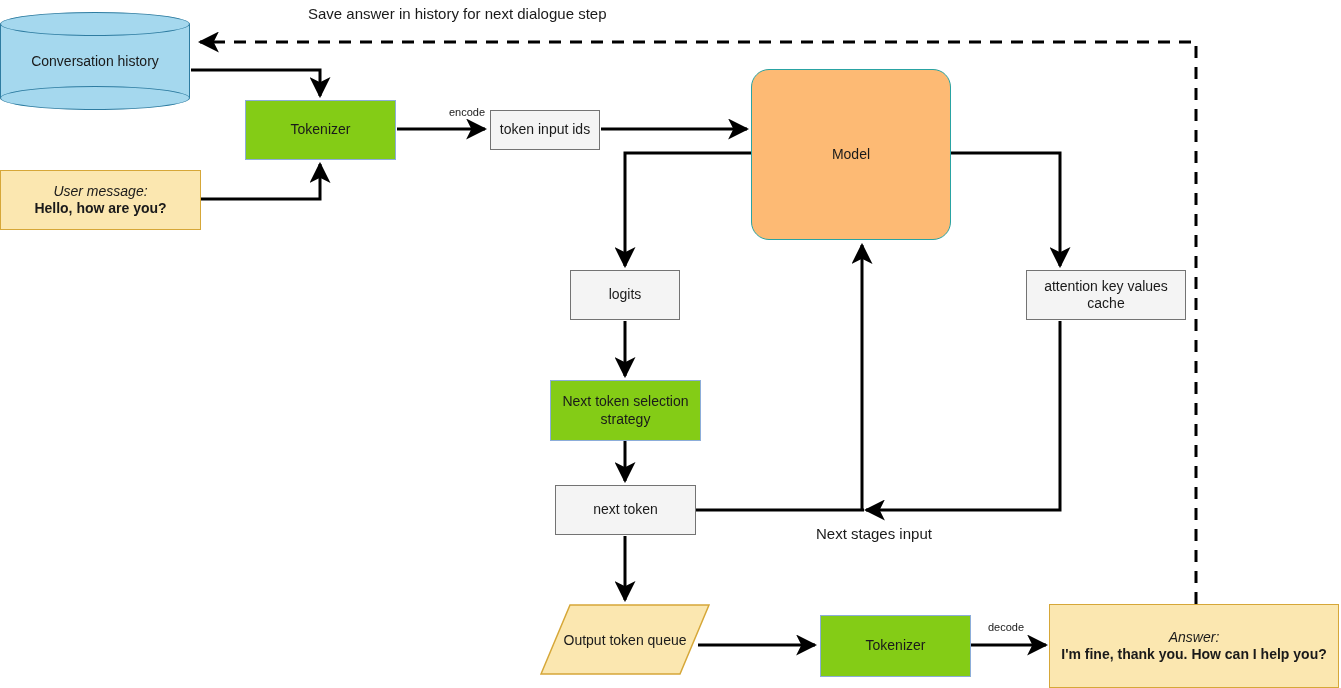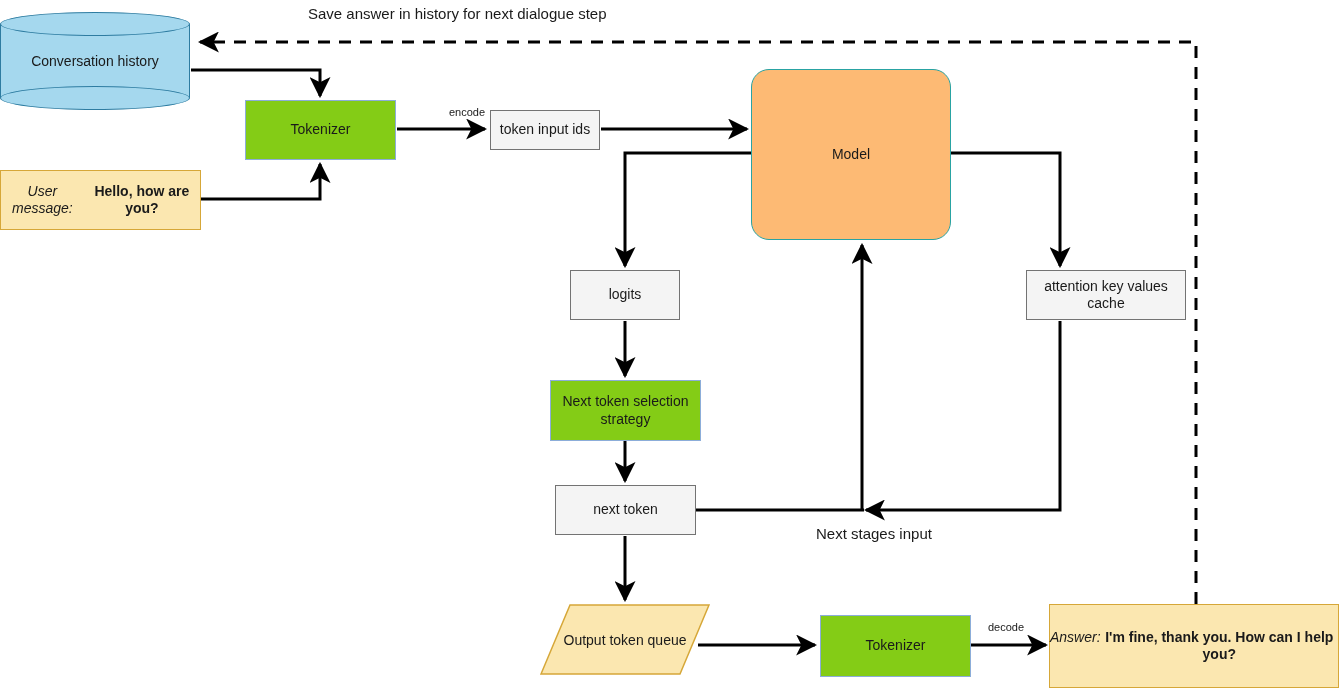--- a/index.html
+++ b/index.html
@@ -106,21 +106,21 @@
   
   .edge-label {
     position: absolute;
     font-size: 11px;
     color: #1a1a1a;
     white-space: nowrap;
   }
   .edge-label.big {
     font-size: 15px;
   }
-  .stack { display: flex; flex-direction: row; }
+  .stack { display: flex; flex-direction: column; }
 </style>
 </head>
 <body>
 
 <div id="canvas">
 
   <svg id="edges" viewBox="0 0 1341 688" width="1341" height="688">
     <defs>
       <marker id="arrow" viewBox="0 0 10 10" refX="9" refY="5" markerWidth="7" markerHeight="7" orient="auto-start-reverse">
         <path d="M 0 0 L 10 5 L 0 10 L 2.5 5 z" fill="#000000"></path>

